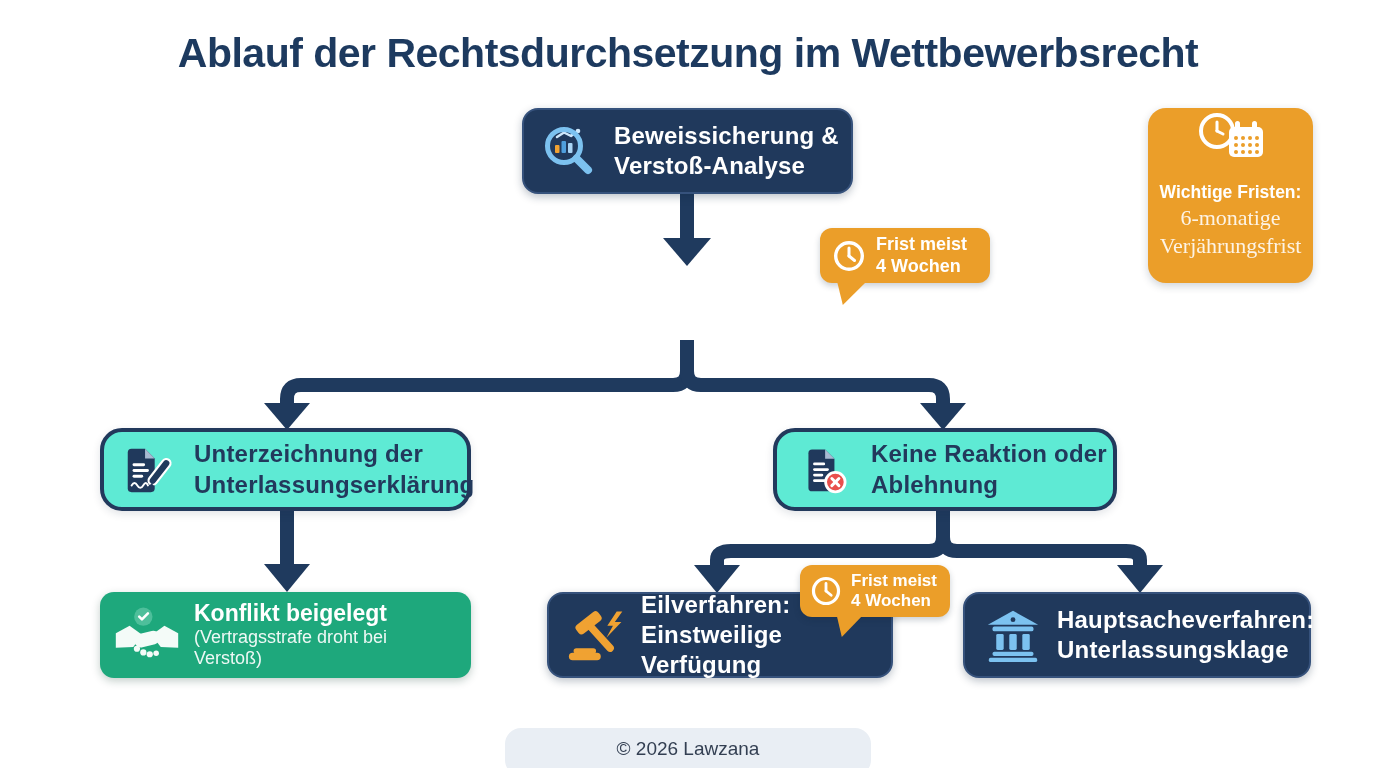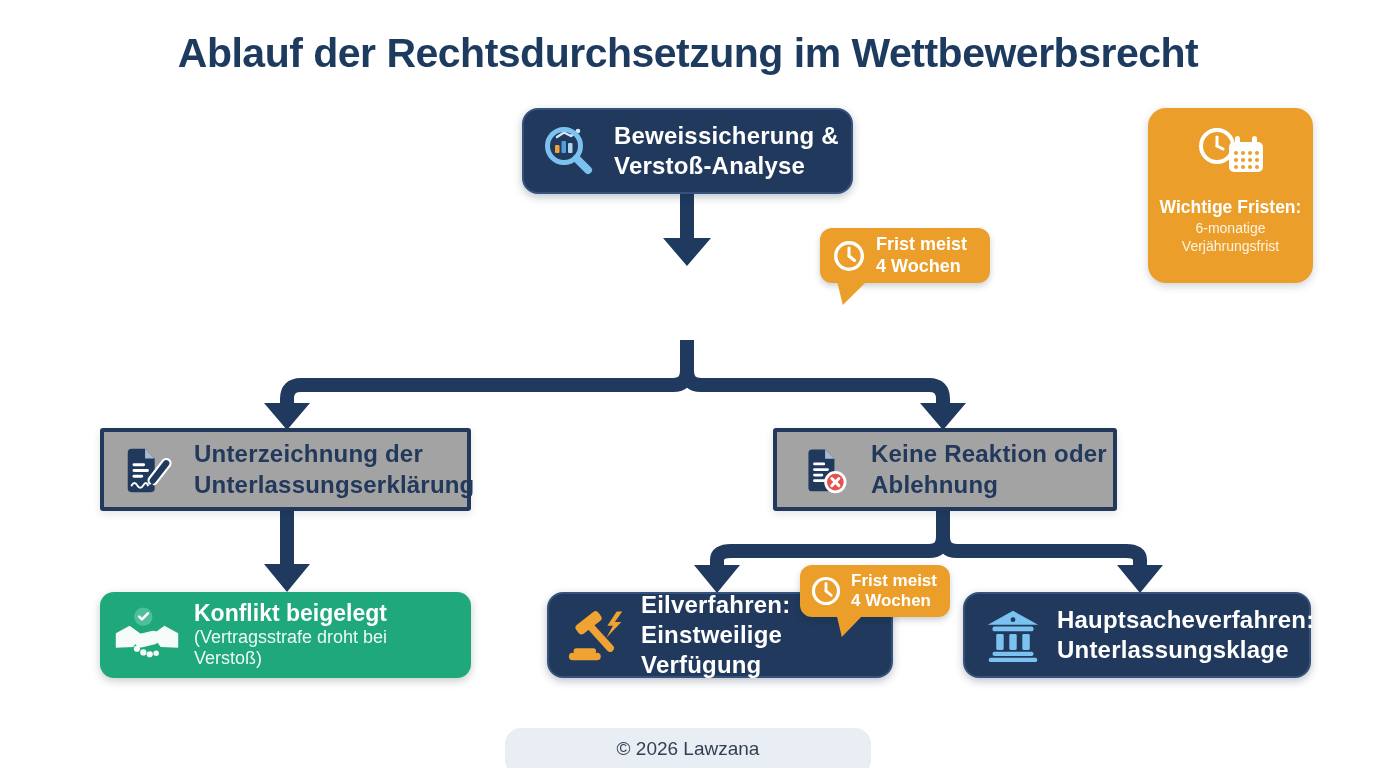--- a/index.html
+++ b/index.html
@@ -8,43 +8,43 @@
 
   .page-title{position:absolute;top:30px;left:0;width:1376px;text-align:center;
     font-size:41px;font-weight:700;color:#1d3a5f;letter-spacing:-0.5px;z-index:2;margin:0;}
 
   .connectors{position:absolute;left:0;top:0;z-index:1;}
 
   .flowbox{position:absolute;display:flex;align-items:center;box-sizing:border-box;
     border-radius:16px;z-index:2;}
   .navy{background:#20395c;border:2px solid #36527c;color:#fff;
     box-shadow:0 3px 8px rgba(15,35,60,.28);}
-  .outline{background:#a3a3a3;border:4px solid #22395c;color:#22395c;border-radius:3px;
+  .outline{background:#5eead4;border:4px solid #22395c;color:#22395c;border-radius:22px;
     box-shadow:0 3px 8px rgba(15,35,60,.12);}
   .green{background:#1ea87c;color:#fff;border-radius:14px;box-shadow:0 3px 8px rgba(15,60,45,.25);}
 
   .label{display:flex;flex-direction:column;justify-content:center;}
   .label .l{display:block;font-size:24px;font-weight:700;line-height:1.26;letter-spacing:.2px;}
   .outline .label .l{color:#22395c;}
 
   .green-title{font-size:23px;font-weight:700;line-height:1.15;}
   .green-sub{font-size:18px;font-weight:400;line-height:1.2;color:rgba(255,255,255,.92);}
 
   .callout{position:absolute;display:flex;align-items:center;background:#eb9e29;
     border-radius:12px;z-index:3;box-shadow:0 3px 6px rgba(15,35,60,.22);color:#fff;}
   .callout .ctext .l{display:block;font-size:18px;font-weight:700;line-height:1.18;}
   .callout-tail{position:absolute;width:34px;height:25px;top:100%;margin-top:-3px;
     background:#eb9e29;clip-path:polygon(8% 0,100% 0,26% 100%);}
 
   .note-card{position:absolute;left:1148px;top:108px;width:165px;height:175px;
     background:#eb9e29;border-radius:18px;z-index:2;display:flex;flex-direction:column;
-    align-items:center;box-sizing:border-box;padding-top:16px;color:#fff;
+    align-items:center;box-sizing:border-box;padding-top:1px;color:#fff;
     box-shadow:0 3px 8px rgba(15,35,60,.2);text-align:center;}
   .note-card .ntitle{display:block;font-size:17.5px;font-weight:700;line-height:1.3;margin-top:10px;}
-  .note-card .nline{display:block;font-size:14px;font-weight:400;line-height:1.3;color:rgba(255,255,255,.88);}
+  .note-card .nline{display:block;font-size:22px;font-weight:400;line-height:1.3;color:rgba(255,255,255,.88);font-family:Liberation Serif, serif;}
 
   .footer-pill{position:absolute;left:505px;top:728px;width:366px;height:48px;
     background:#e9eef4;border-radius:16px;z-index:2;display:flex;align-items:flex-start;
     justify-content:center;}
   .footer-pill span{font-size:19px;color:#333f52;margin-top:10px;}
 
   .icon{flex:0 0 auto;}
 </style>
 </head>
 <body>

